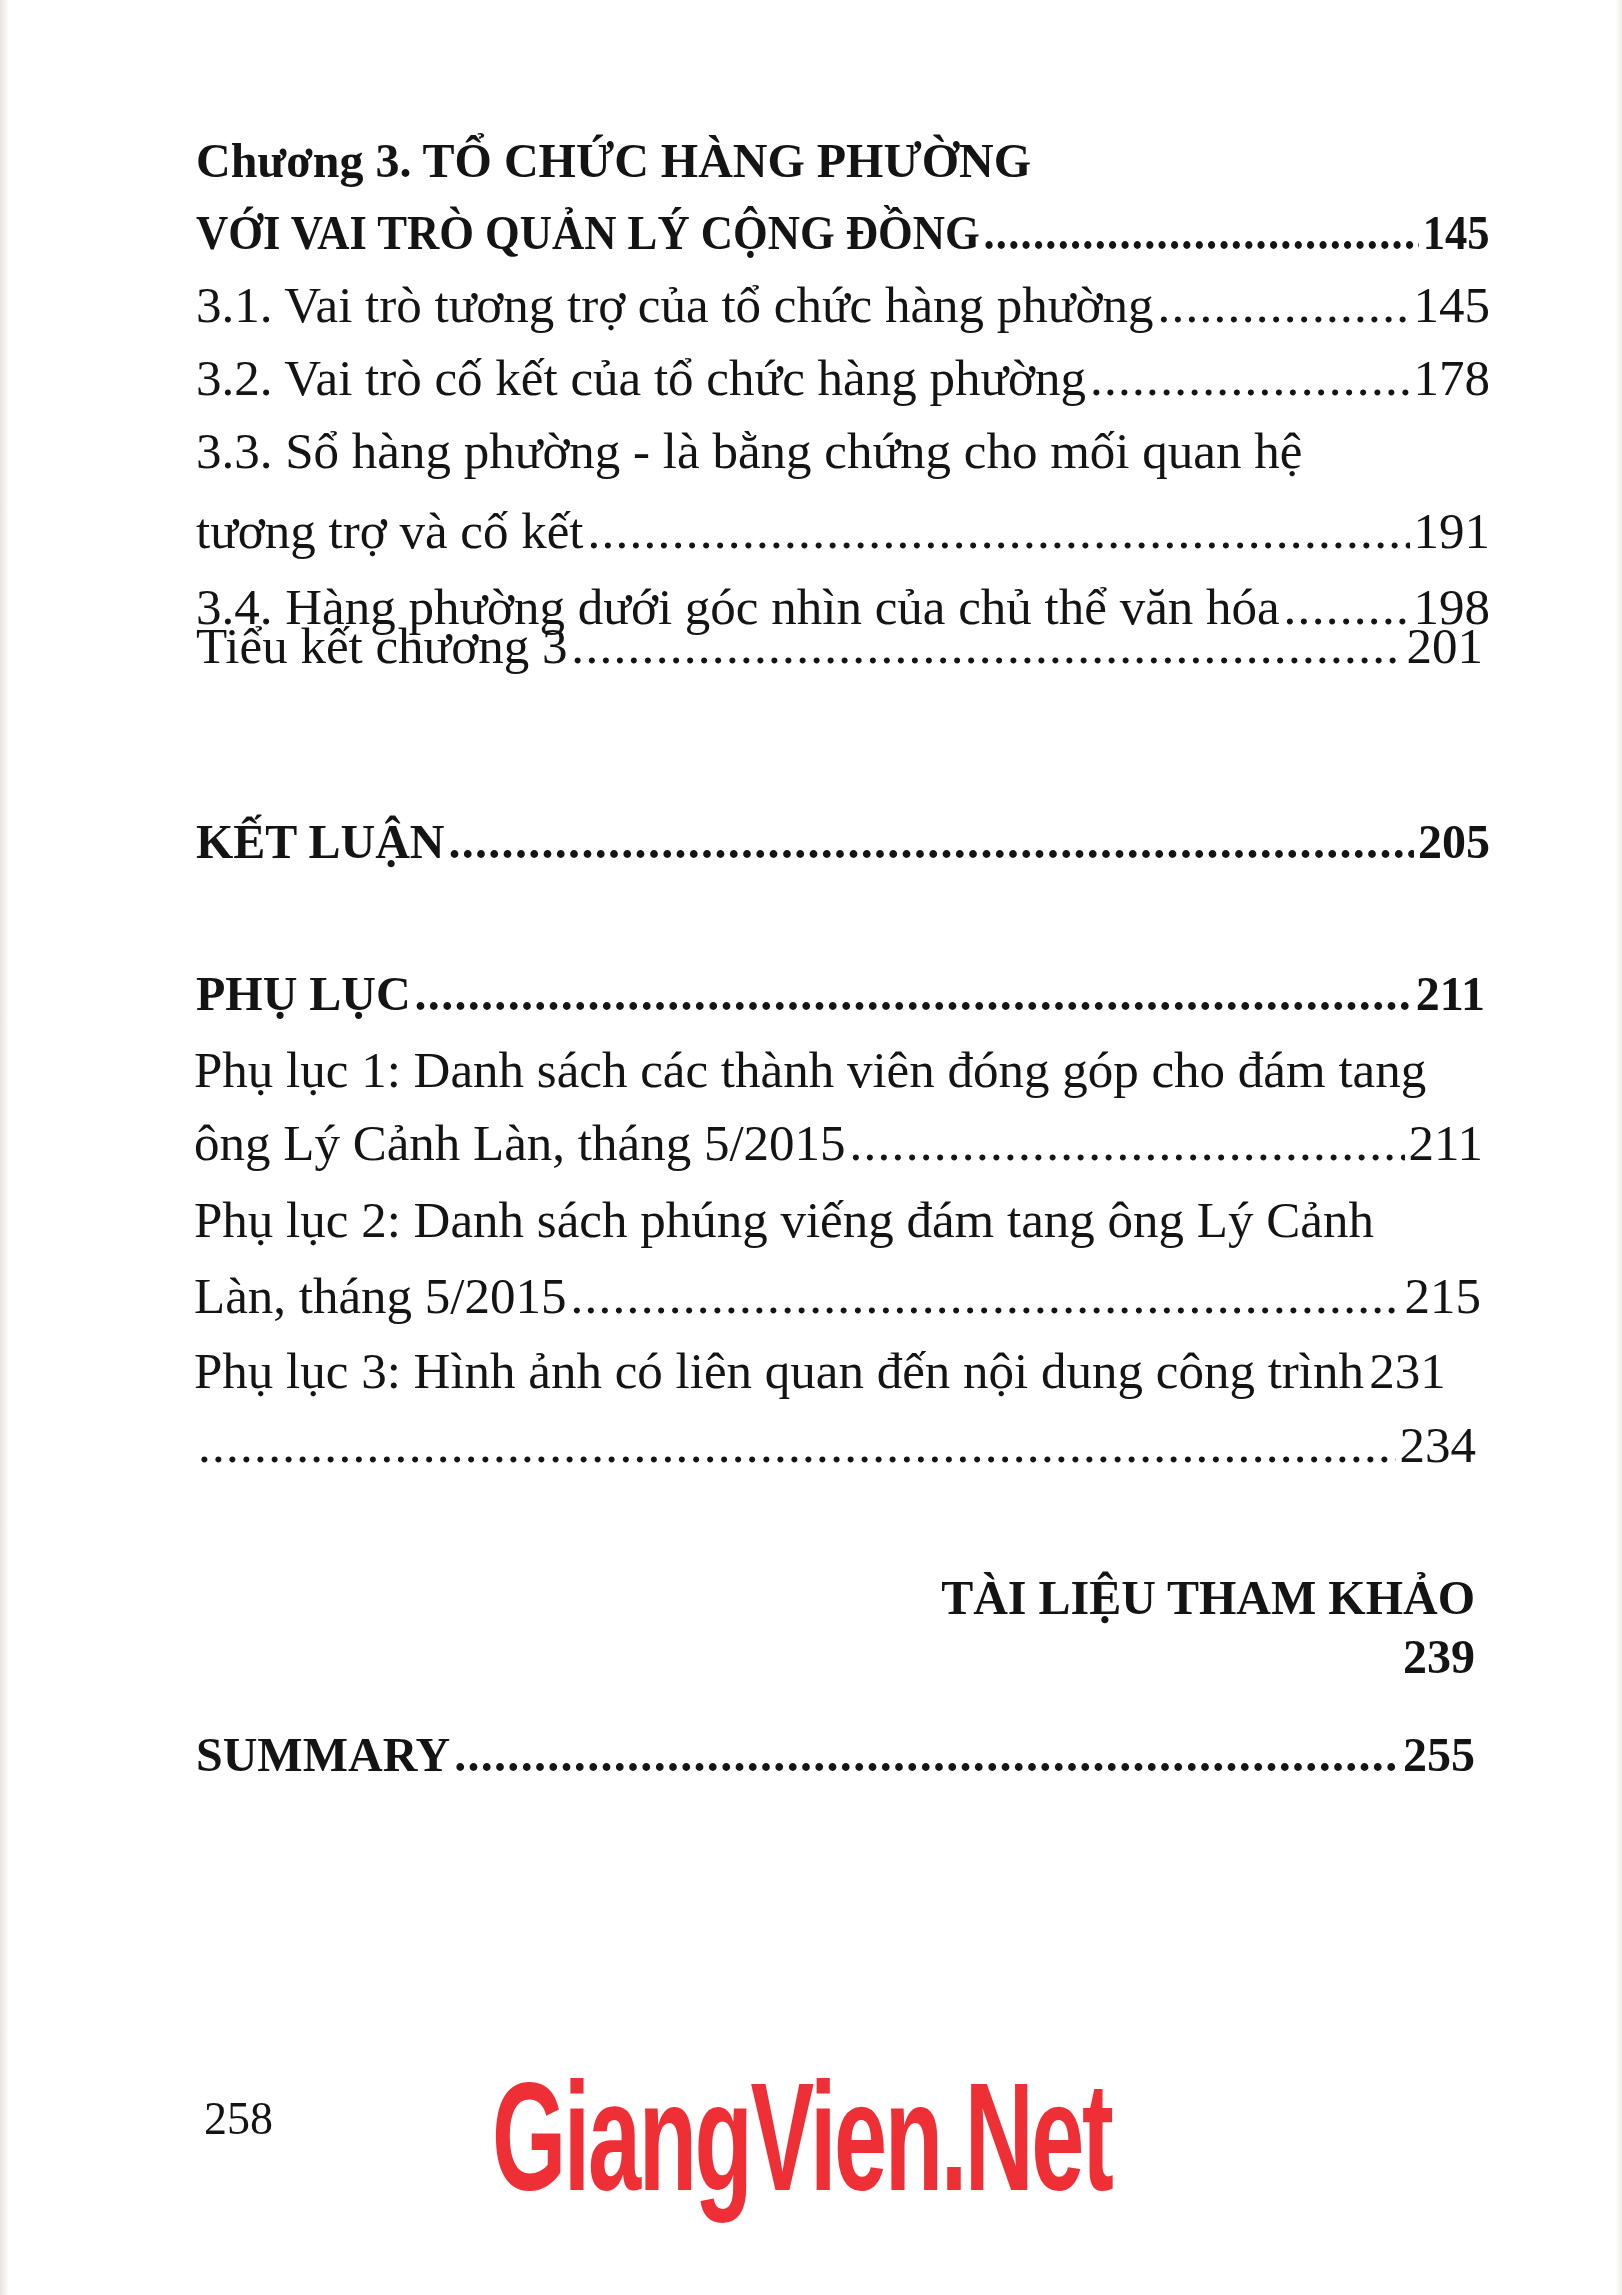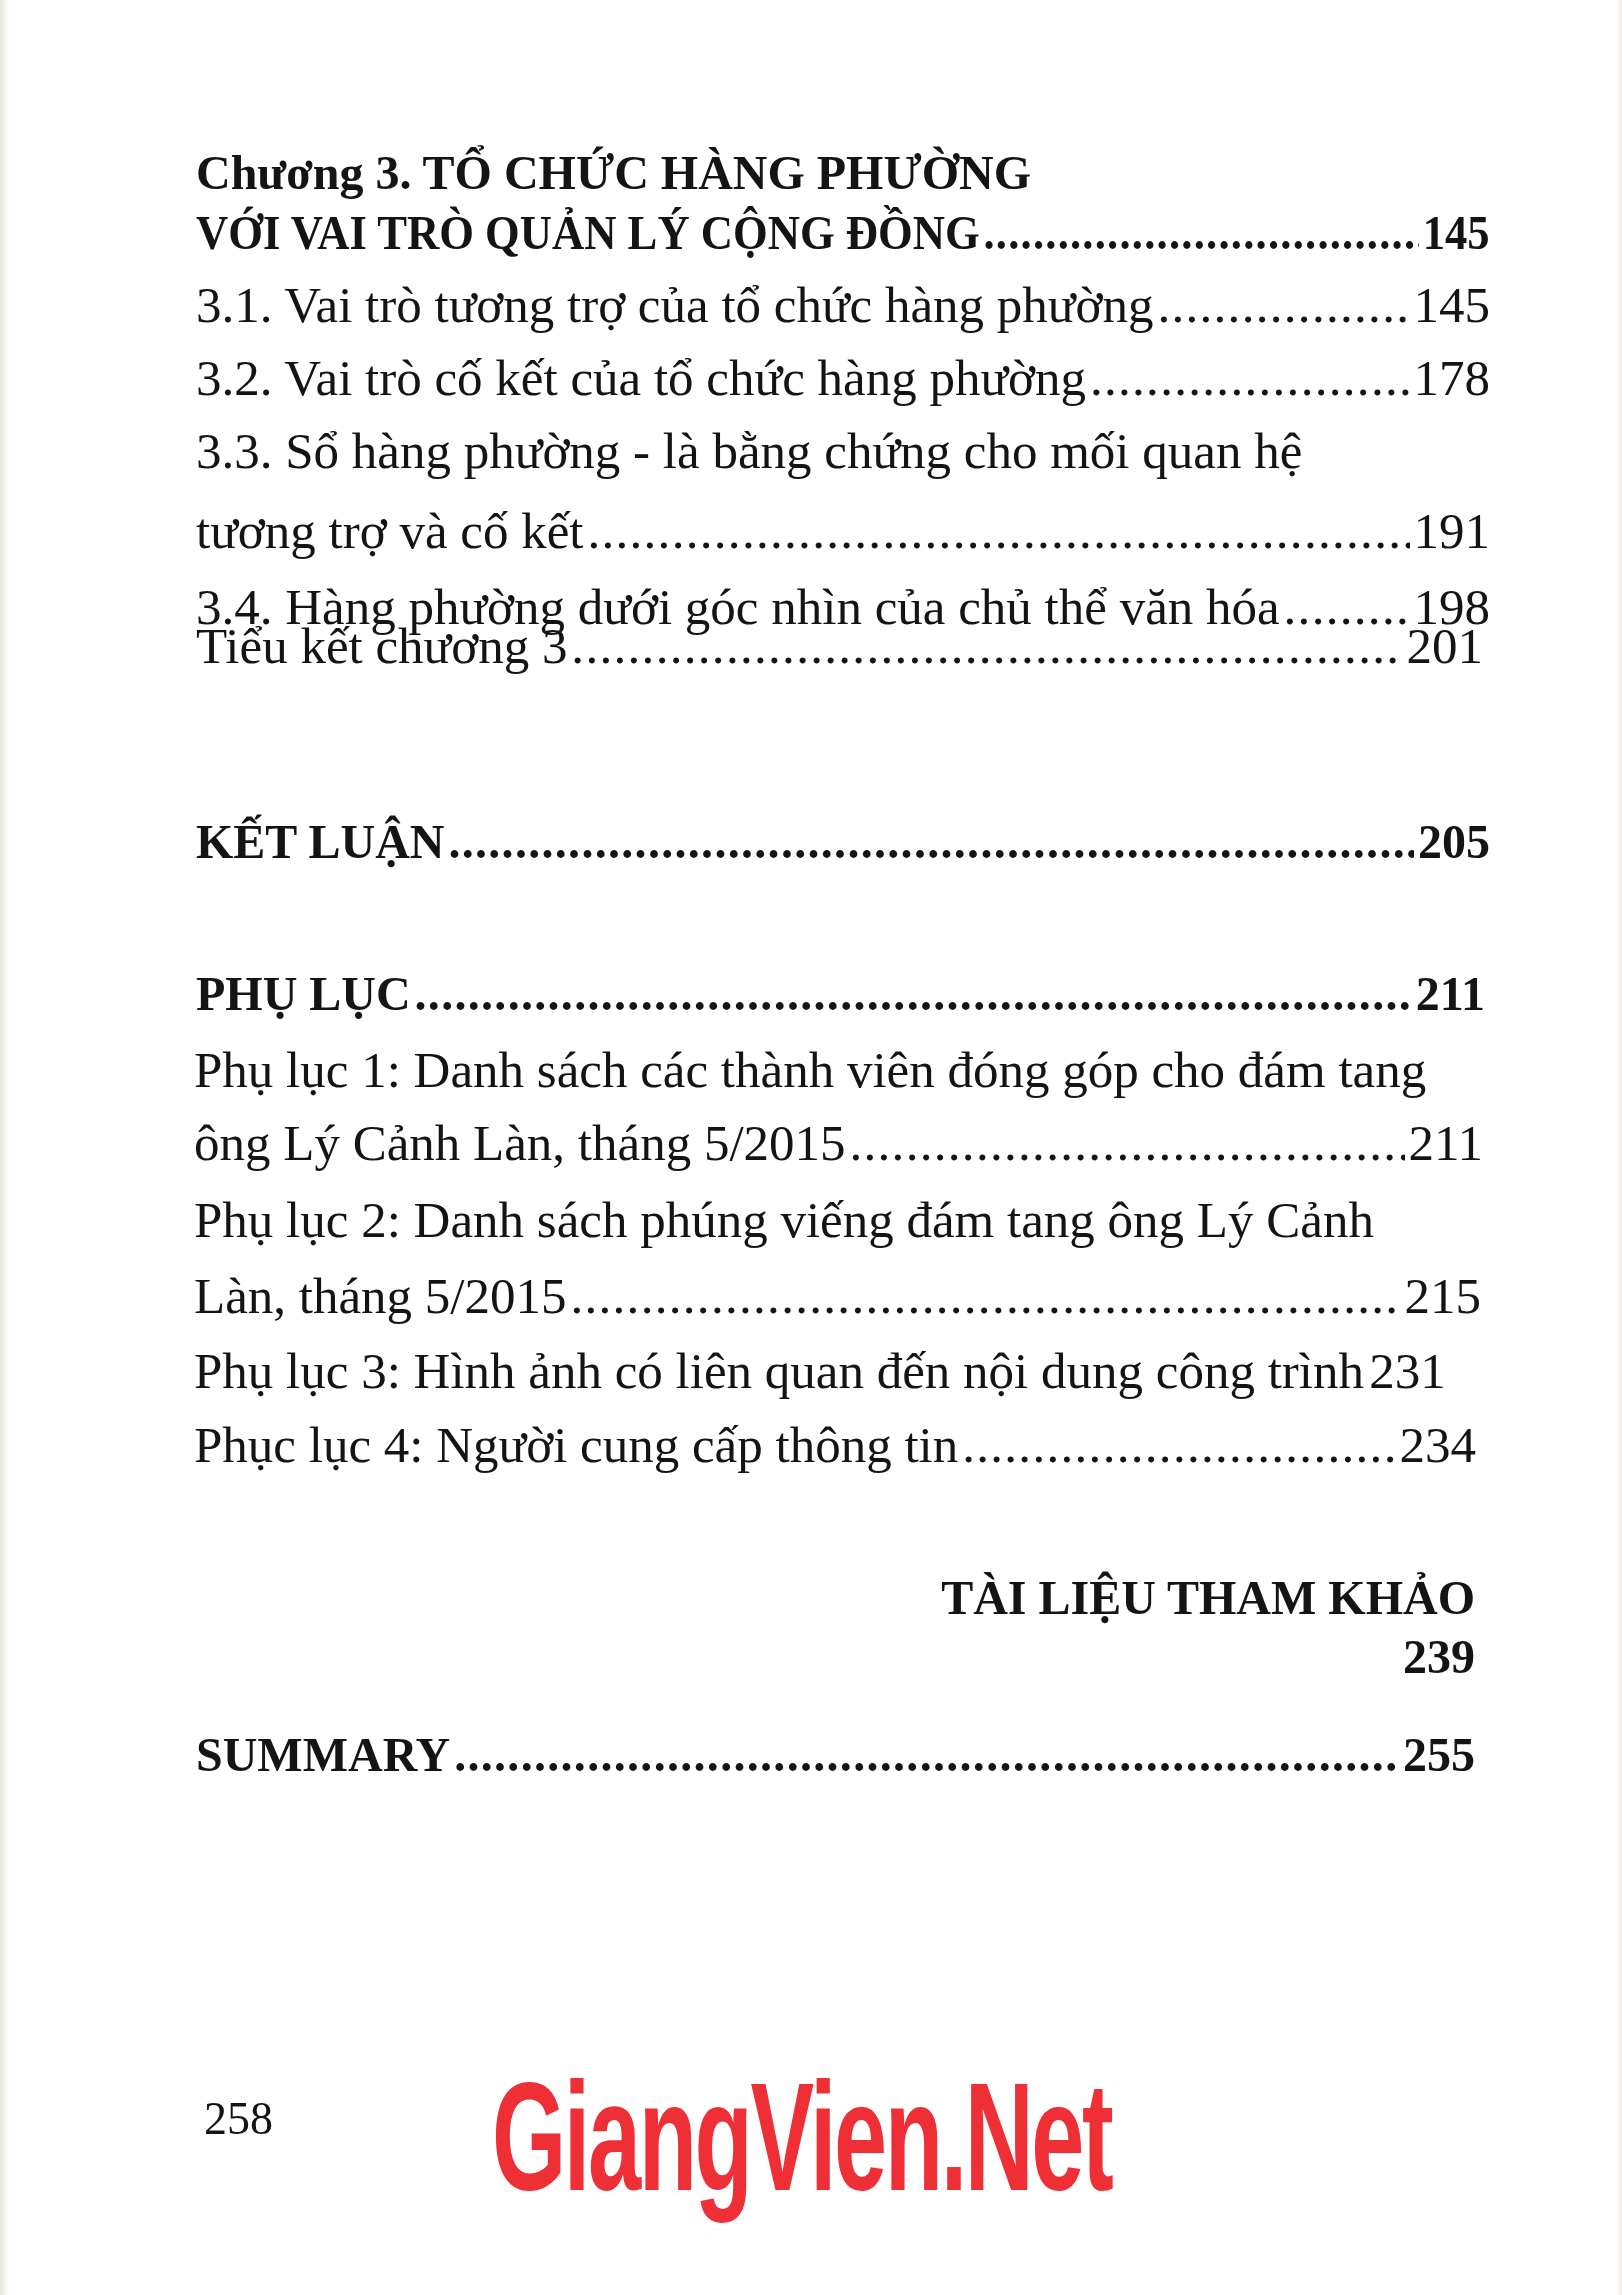--- a/index.html
+++ b/index.html
@@ -44,21 +44,21 @@
     color: #ee2f36; letter-spacing: -3.9px;
     transform: scaleX(0.62); transform-origin: left top;
   }
 </style>
 </head>
 <body>
 
 <div class="page-edge"></div>
 <div class="right-edge"></div>
 
-<div class="toc-line bold wrap-top" style="top:143px;">
+<div class="toc-line bold wrap-top" style="top:131px;">
   <span class="title">Chương 3. TỔ CHỨC HÀNG PHƯỜNG</span>
 </div>
 <div class="toc-line bold narrow" style="top:203px; width:1391px;">
   <span class="title">VỚI VAI TRÒ QUẢN LÝ CỘNG ĐỒNG</span>
   <span class="leader"></span>
   <span class="page">145</span>
 </div>
 
 <div class="toc-line" style="top:276px;">
   <span class="title">3.1. Vai trò tương trợ của tổ chức hàng phường</span>
@@ -122,21 +122,20 @@
   <span class="leader"></span>
   <span class="page">215</span>
 </div>
 
 <div class="toc-line" style="top:1342px; left:194px; width:1282px;">
   <span class="title">Phụ lục 3: Hình ảnh có liên quan đến nội dung công trình</span>
   <span class="page" style="margin-left:5.2px;">231</span>
 </div>
 
 <div class="toc-line" style="top:1416px; left:194px; width:1282px;">
-  <span class="title">Phục lục 4: Người cung cấp thông tin</span>
   <span class="leader"></span>
   <span class="page">234</span>
 </div>
 
 <div class="toc-line bold" style="top:1568px; width:1279px;flex-direction:column;">
   <span class="title">TÀI LIỆU THAM KHẢO</span>
   <span class="leader"></span>
   <span class="page">239</span>
 </div>
 

